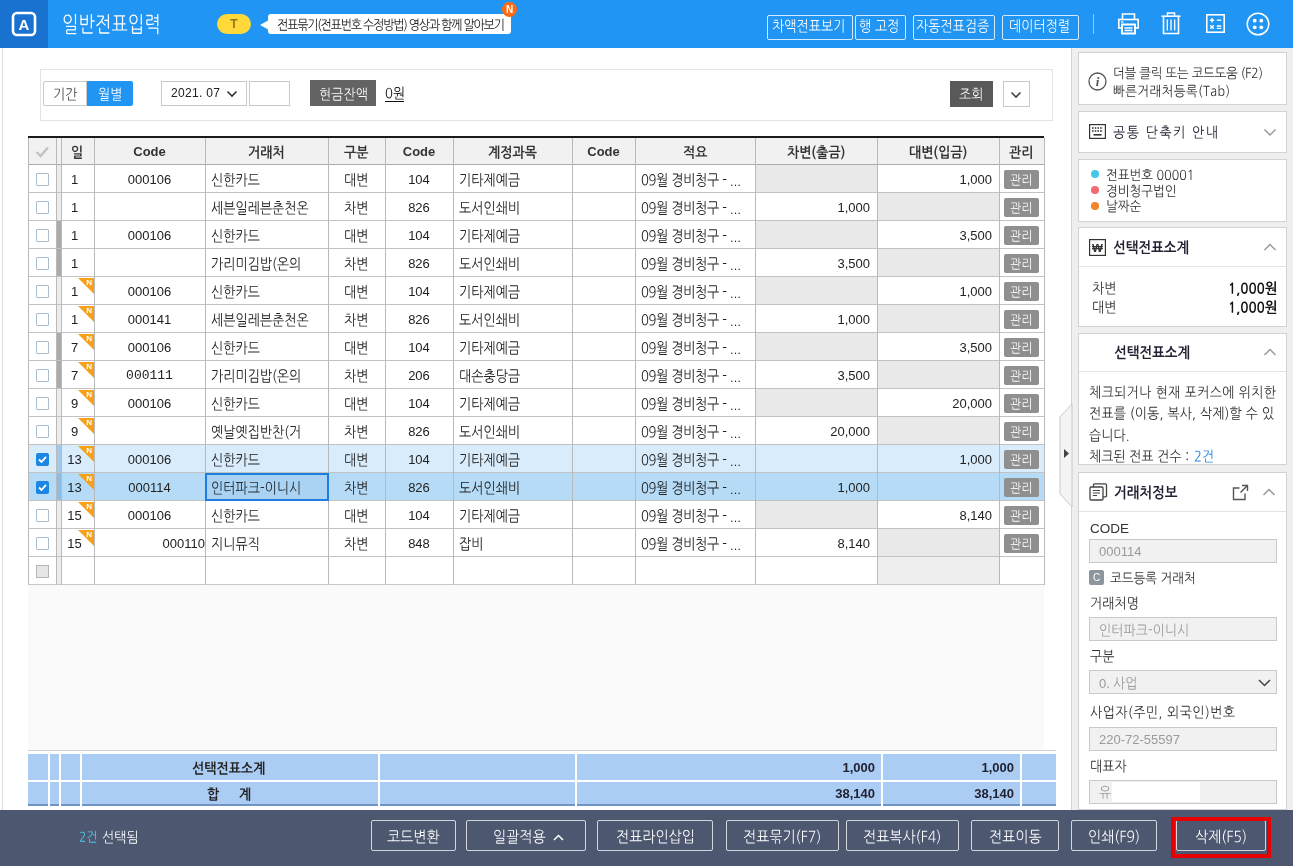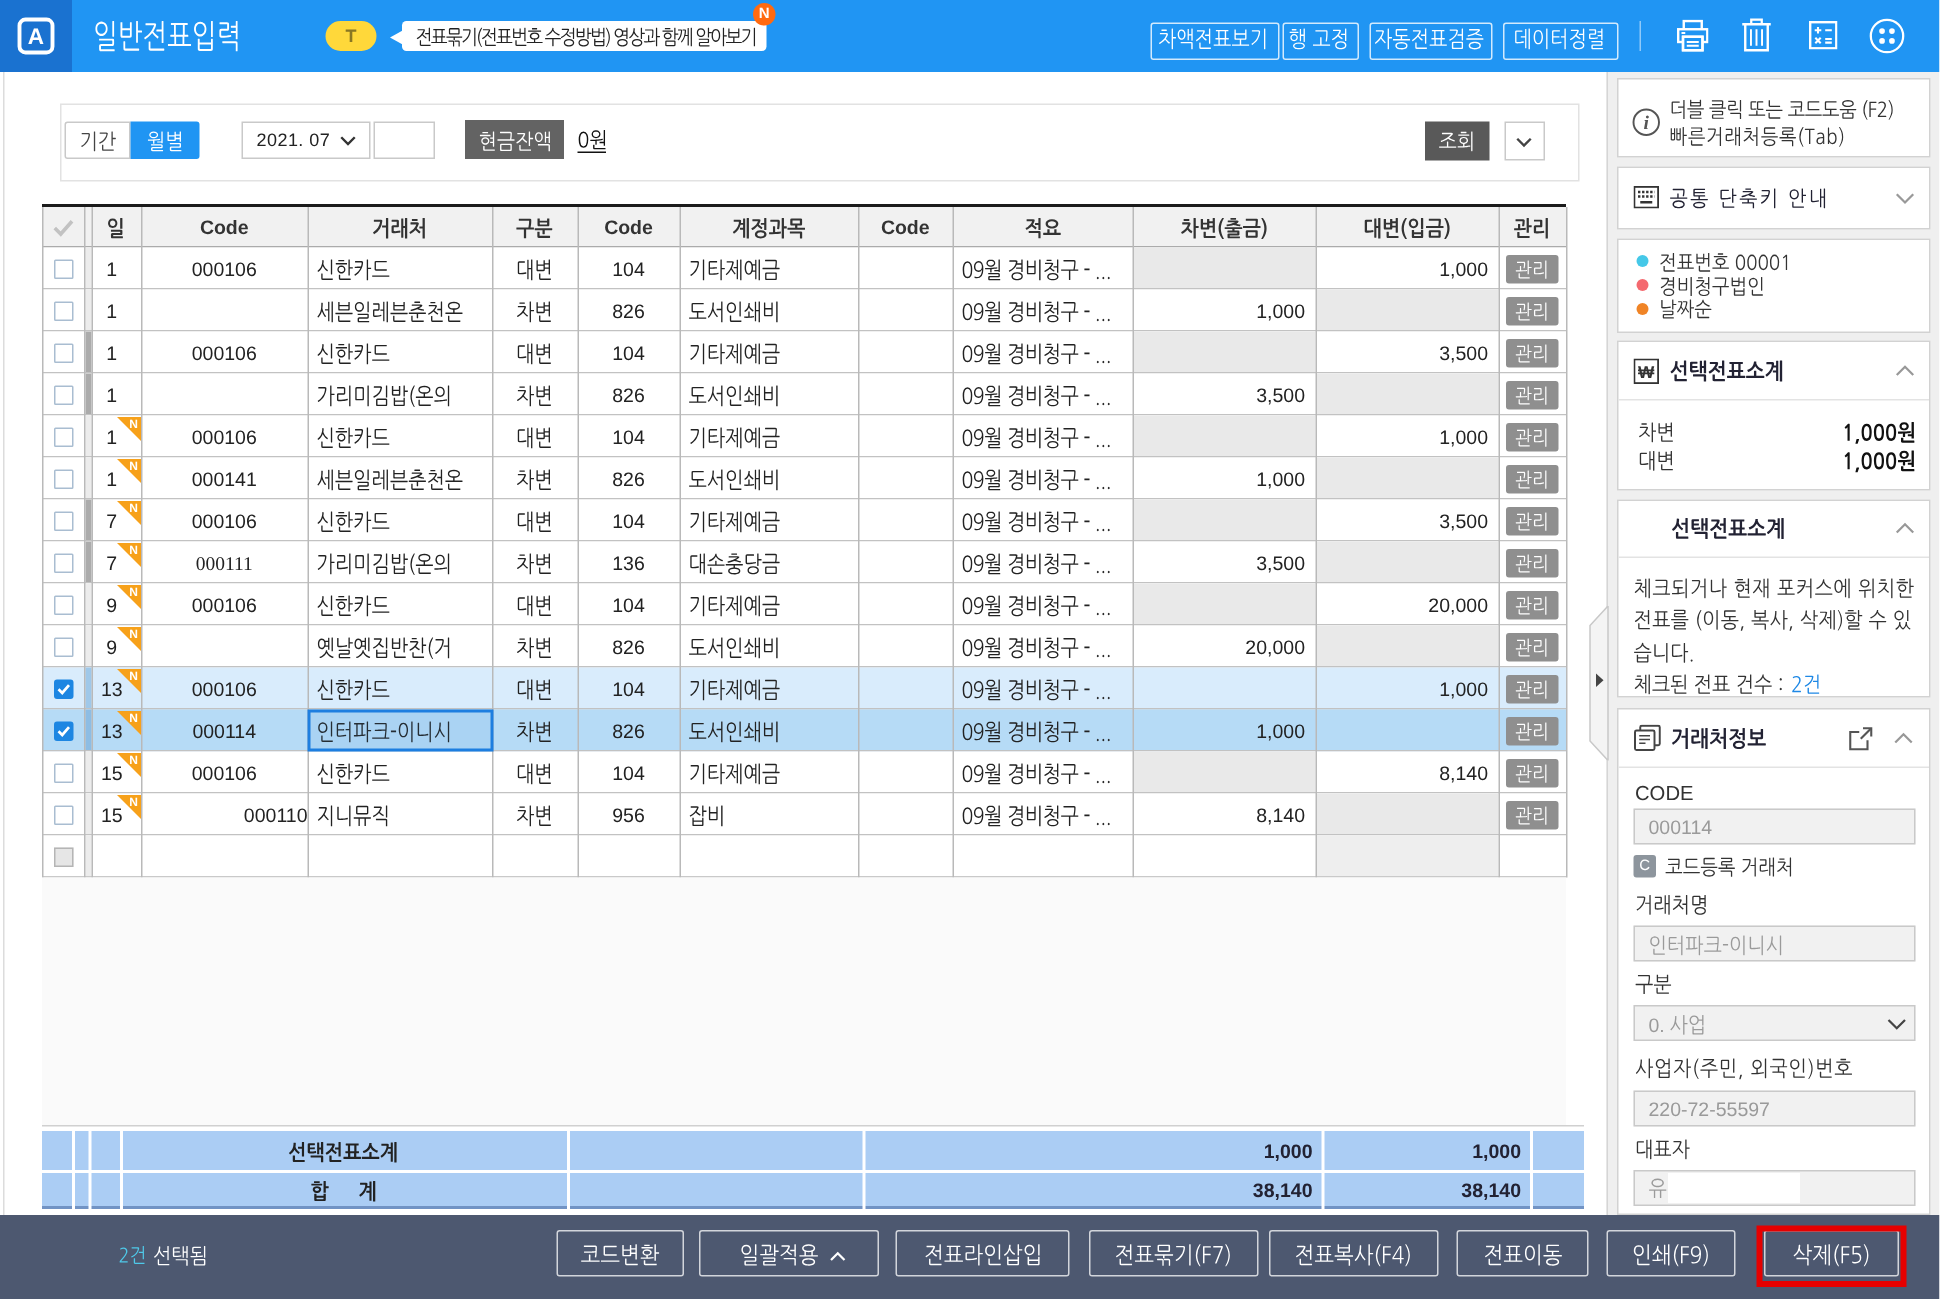--- a/index.html
+++ b/index.html
@@ -711,36 +711,36 @@
 <div style="position:absolute;left:877px;top:339.7px;width:115px;text-align:right;font-family:'Liberation Sans';font-size:13px;color:#222">3,500</div>
 <div style="position:absolute;left:1004px;top:337.5px;width:35px;height:19px;background:#8f8f8f;border-radius:2px"></div>
 <svg style="position:absolute;left:1010.2px;top:342.7px" width="23" height="12" viewBox="0 0 23 12" fill="#fff" overflow="visible">
     <use href="#g84" transform="translate(0.0,9.6) scale(0.0480,-0.0528)"></use>
     <use href="#g85" transform="translate(11.3,9.6) scale(0.0480,-0.0528)"></use>
   </svg>
 <div style="position:absolute;left:28px;top:361px;width:1016px;height:28px;background:#fff;border-bottom:1px solid #c2c2c2;box-sizing:border-box"></div>
 <div style="position:absolute;left:57px;top:361px;width:4px;height:27px;background:#ababab"></div>
 <div style="position:absolute;left:35.5px;top:368.5px;width:13px;height:13px;background:#fff;border:1px solid #a9bdd1;box-sizing:border-box;border-radius:1px"></div>
 <div style="position:absolute;left:61px;top:367.7px;width:27px;text-align:center;font-family:'Liberation Sans';font-size:13px;color:#222">7</div>
-<div style="position:absolute;left:94px;top:367.7px;width:111px;text-align:center;font-family:Liberation Serif, serif;font-size:13px;color:#222">000111</div>
+<div style="position:absolute;left:94px;top:367.7px;width:111px;text-align:center;font-family:Liberation Mono, monospace;font-size:13px;color:#222">000111</div>
 <svg style="position:absolute;left:211.0px;top:370.8px" width="90" height="13" viewBox="0 0 90 13" fill="#222" overflow="visible">
     <use href="#g96" transform="translate(0.0,10.4) scale(0.0520,-0.0603)"></use>
     <use href="#g85" transform="translate(12.2,10.4) scale(0.0520,-0.0603)"></use>
     <use href="#g97" transform="translate(24.4,10.4) scale(0.0520,-0.0603)"></use>
     <use href="#g98" transform="translate(36.7,10.4) scale(0.0520,-0.0603)"></use>
     <use href="#g99" transform="translate(48.9,10.4) scale(0.0520,-0.0603)"></use>
     <use href="#g8" transform="translate(61.1,10.4) scale(0.0520,-0.0603)"></use>
     <use href="#g91" transform="translate(65.8,10.4) scale(0.0520,-0.0603)"></use>
     <use href="#g100" transform="translate(78.0,10.4) scale(0.0520,-0.0603)"></use>
   </svg>
 <svg style="position:absolute;left:344.3px;top:370.8px" width="24" height="13" viewBox="0 0 24 13" fill="#222" overflow="visible">
     <use href="#g24" transform="translate(0.0,10.4) scale(0.0520,-0.0603)"></use>
     <use href="#g73" transform="translate(12.2,10.4) scale(0.0520,-0.0603)"></use>
   </svg>
-<div style="position:absolute;left:385px;top:367.7px;width:68px;text-align:center;font-family:'Liberation Sans';font-size:13px;color:#222">136</div>
+<div style="position:absolute;left:385px;top:367.7px;width:68px;text-align:center;font-family:'Liberation Sans';font-size:13px;color:#222">206</div>
 <svg style="position:absolute;left:459.0px;top:370.8px" width="61" height="13" viewBox="0 0 61 13" fill="#222" overflow="visible">
     <use href="#g72" transform="translate(0.0,10.4) scale(0.0520,-0.0603)"></use>
     <use href="#g101" transform="translate(12.2,10.4) scale(0.0520,-0.0603)"></use>
     <use href="#g102" transform="translate(24.4,10.4) scale(0.0520,-0.0603)"></use>
     <use href="#g103" transform="translate(36.7,10.4) scale(0.0520,-0.0603)"></use>
     <use href="#g40" transform="translate(48.9,10.4) scale(0.0520,-0.0603)"></use>
   </svg>
 <svg style="position:absolute;left:641.0px;top:370.8px" width="100" height="13" viewBox="0 0 100 13" fill="#222" overflow="visible">
     <use href="#g42" transform="translate(0.0,10.4) scale(0.0520,-0.0603)"></use>
     <use href="#g77" transform="translate(7.5,10.4) scale(0.0520,-0.0603)"></use>
@@ -995,21 +995,21 @@
 <svg style="position:absolute;left:211.0px;top:538.8px" width="49" height="13" viewBox="0 0 49 13" fill="#222" overflow="visible">
     <use href="#g113" transform="translate(0.0,10.4) scale(0.0520,-0.0603)"></use>
     <use href="#g111" transform="translate(12.2,10.4) scale(0.0520,-0.0603)"></use>
     <use href="#g114" transform="translate(24.4,10.4) scale(0.0520,-0.0603)"></use>
     <use href="#g115" transform="translate(36.7,10.4) scale(0.0520,-0.0603)"></use>
   </svg>
 <svg style="position:absolute;left:344.3px;top:538.8px" width="24" height="13" viewBox="0 0 24 13" fill="#222" overflow="visible">
     <use href="#g24" transform="translate(0.0,10.4) scale(0.0520,-0.0603)"></use>
     <use href="#g73" transform="translate(12.2,10.4) scale(0.0520,-0.0603)"></use>
   </svg>
-<div style="position:absolute;left:385px;top:535.7px;width:68px;text-align:center;font-family:'Liberation Sans';font-size:13px;color:#222">956</div>
+<div style="position:absolute;left:385px;top:535.7px;width:68px;text-align:center;font-family:'Liberation Sans';font-size:13px;color:#222">848</div>
 <svg style="position:absolute;left:459.0px;top:538.8px" width="24" height="13" viewBox="0 0 24 13" fill="#222" overflow="visible">
     <use href="#g116" transform="translate(0.0,10.4) scale(0.0520,-0.0603)"></use>
     <use href="#g79" transform="translate(12.2,10.4) scale(0.0520,-0.0603)"></use>
   </svg>
 <svg style="position:absolute;left:641.0px;top:538.8px" width="100" height="13" viewBox="0 0 100 13" fill="#222" overflow="visible">
     <use href="#g42" transform="translate(0.0,10.4) scale(0.0520,-0.0603)"></use>
     <use href="#g77" transform="translate(7.5,10.4) scale(0.0520,-0.0603)"></use>
     <use href="#g37" transform="translate(15.1,10.4) scale(0.0520,-0.0603)"></use>
     <use href="#g78" transform="translate(30.3,10.4) scale(0.0520,-0.0603)"></use>
     <use href="#g79" transform="translate(42.2,10.4) scale(0.0520,-0.0603)"></use>

